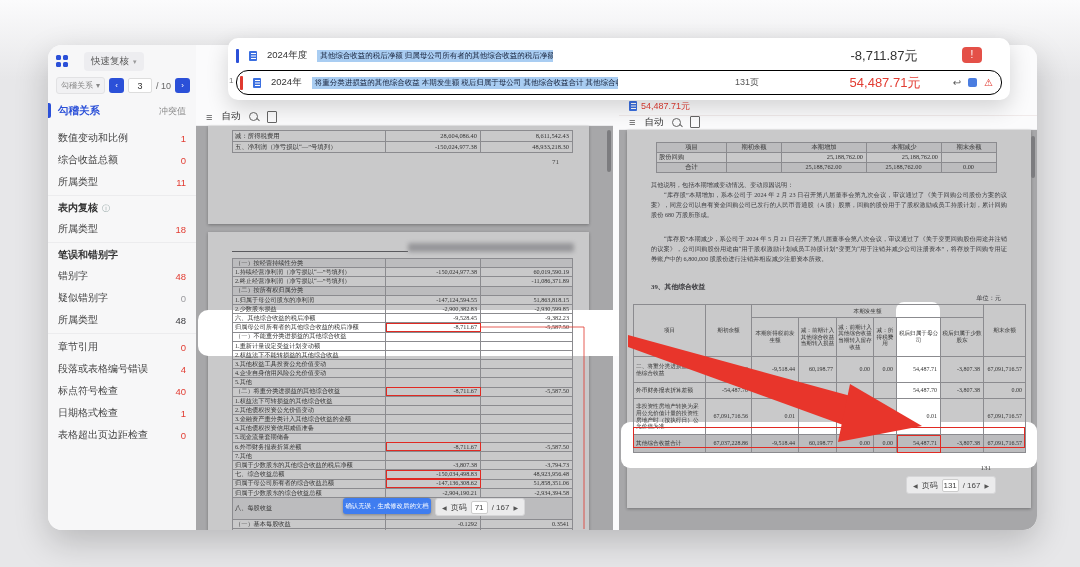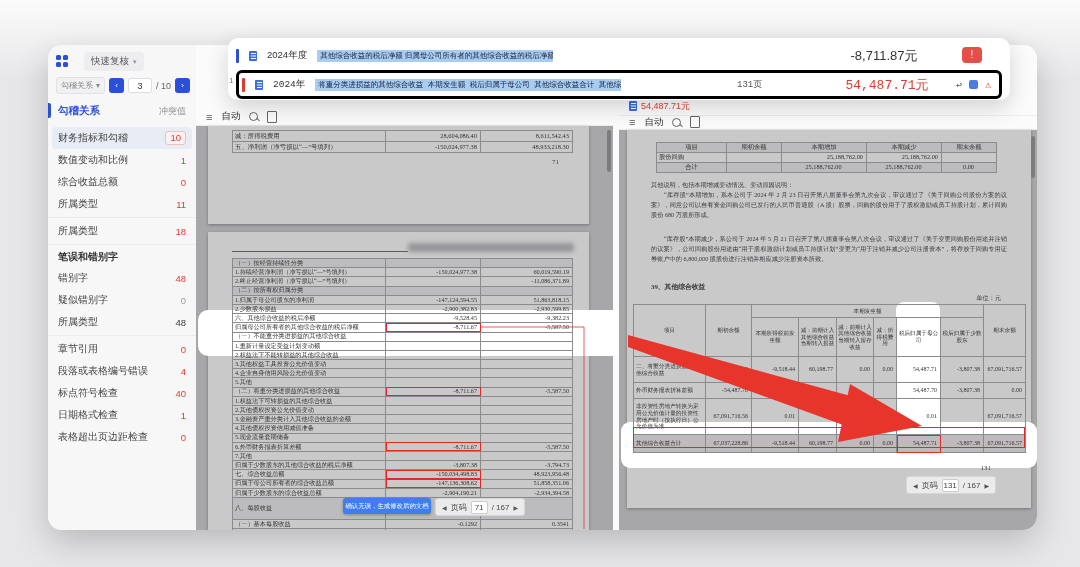--- a/index.html
+++ b/index.html
@@ -83,21 +83,21 @@
   
   .ovl{position:absolute;left:0;top:0;pointer-events:none;z-index:6;}
   .card{position:absolute;left:228px;top:38px;width:782px;height:62px;background:#fff;border-radius:10px;
     box-shadow:0 8px 22px rgba(0,0,0,.16);padding:5px 8px;z-index:10;box-sizing:border-box;}
   .rr{position:relative;height:25px;display:flex;align-items:center;gap:10px;}
   .rr .vbar{width:3px;height:14px;border-radius:1px;}
   .rr .yr{font-size:9.5px;color:#333;white-space:nowrap;}
   .hl{background:#a9cdf2;color:#16213a;font-size:7.5px;padding:1px 3px;white-space:nowrap;overflow:hidden;max-width:300px;}
   .rr .val{position:absolute;left:600px;width:96px;text-align:center;font-size:13px;color:#333;}
   .rr2w{position:relative;margin-top:2px;}
-  .rr2{border:3px solid #000000;border-radius:6px;height:23px;font-family:Liberation Mono, monospace;}
+  .rr2{border:1px solid #000000;border-radius:12px;height:23px;}
   .idx{position:absolute;left:-7px;top:6px;font-size:8px;color:#777;}
   .redbtn{position:absolute;left:726px;top:4px;width:20px;height:16px;background:#e45048;border-radius:4px;color:#fff;
     font-size:10px;display:flex;align-items:center;justify-content:center;line-height:1;}
   .pgref{position:absolute;left:498px;font-size:9px;color:#555;}
   .rr .val.red{color:#e23c32;}
   .acts{position:absolute;right:8px;display:flex;align-items:center;gap:7px;}
   .undo{font-size:10px;color:#555;}
   .bluesq{width:9px;height:9px;background:#4a7de0;border-radius:2px;}
   .warn{font-size:10px;color:#e0392f;}
   .confirm-btn{position:absolute;left:147px;top:372px;width:88px;height:16px;background:#3f7df0;border:none;border-radius:3px;
@@ -137,38 +137,38 @@
         <span class="pg-tot">/ 10</span>
         <span class="sq-btn">›</span>
       </div>
       <div class="sb-sec">
         <span class="bar"></span>
         <span class="t">勾稽关系</span>
         <span class="c">冲突值</span>
       </div>
       <div id="sb-groups">
           <div class="sb-group">
-            <div class="sb-item sel">
-              <span class="lbl">财务指标和勾稽</span>
-              <span class="cnt cbox">10</span>
-            </div>
             <div class="sb-item">
               <span class="lbl">数值变动和比例</span>
               <span class="cnt">1</span>
             </div>
             <div class="sb-item">
               <span class="lbl">综合收益总额</span>
               <span class="cnt">0</span>
             </div>
             <div class="sb-item">
               <span class="lbl">所属类型</span>
               <span class="cnt">11</span>
             </div>
           </div>
           <div class="sb-group">
+            <div class="sb-hdr">
+              <span>表内复核</span>
+              <span class="info">ⓘ</span>
+            </div>
             <div class="sb-item">
               <span class="lbl">所属类型</span>
               <span class="cnt">18</span>
             </div>
           </div>
           <div class="sb-group">
             <div class="sb-hdr">
               <span>笔误和错别字</span>
             </div>
             <div class="sb-item">

